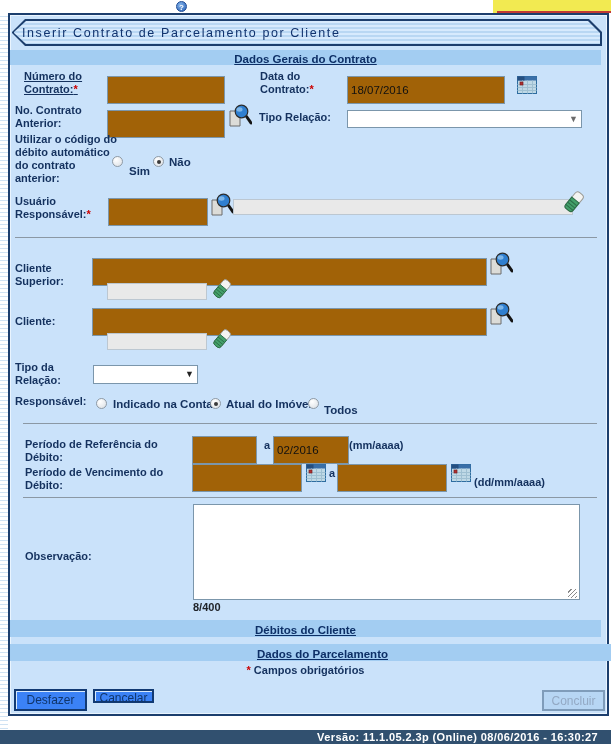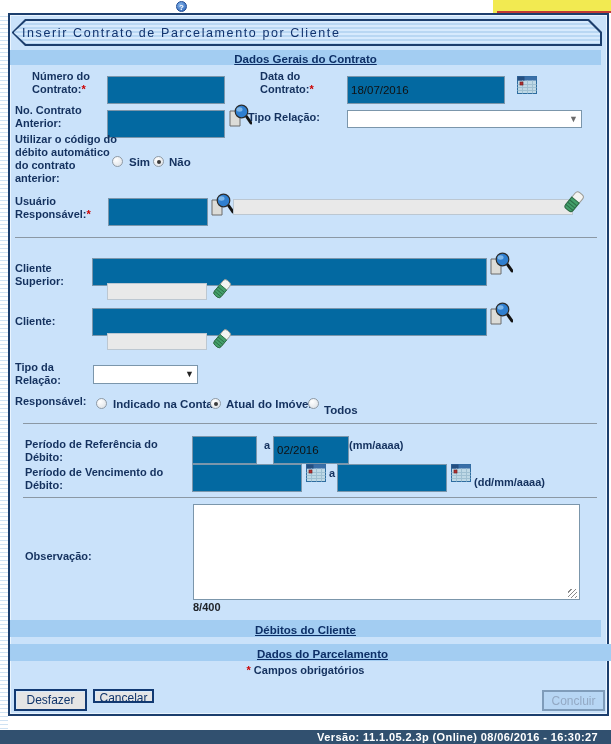--- a/index.html
+++ b/index.html
@@ -28,33 +28,33 @@
     background:#1c3e6d;padding:2px;
     clip-path:polygon(13px 0,577px 0,590px 13px,590px 27px,13px 27px,0 14px,0 13px);}
   .titlebox-in{width:100%;height:100%;box-sizing:border-box;
     background:repeating-linear-gradient(180deg,#d7eafd 0 2px,#b9d7f3 2px 4px);
     clip-path:polygon(12px 0,574px 0,586px 12px,586px 23px,12px 23px,0 12px,0 11px);}
   .titletext{left:22px;top:26px;font-size:12.5px;color:#11336e;letter-spacing:1.6px;white-space:nowrap;}
   .secbar{left:10px;width:591px;background:#a3cdf2;text-align:center;}
   .secbar a{color:#0d2f66;font-weight:bold;text-decoration:underline;font-size:11.5px;cursor:pointer;}
   .lbl{font-size:11px;font-weight:bold;color:#14315e;line-height:13px;}
   .req{color:#cc0000;font-weight:bold;}
-  .tin{position:absolute;box-sizing:border-box;border:1px solid #7b96ab;background:#0369a1;
+  .tin{position:absolute;box-sizing:border-box;border:1px solid #7b96ab;background:#a16207;
     font-family:"Liberation Sans",sans-serif;font-size:11.5px;color:#111;padding:13px 3px;}
   .grayfield{position:absolute;box-sizing:border-box;border:1px solid #bcc7d1;background:#e9e9e9;}
   .selbox{position:absolute;box-sizing:border-box;border:1px solid #7b96ab;background:#ffffff;cursor:pointer;}
   .selbox .arrow{position:absolute;right:3px;top:3px;font-size:9px;color:#6b6b6b;}
   .divider{position:absolute;height:1px;background:#8b98a4;}
   .radio{position:absolute;width:11px;height:11px;border-radius:50%;box-sizing:border-box;
     border:1px solid #8f9aa5;background:radial-gradient(circle at 35% 30%,#ffffff,#d9dee3);cursor:pointer;}
   .radio.checked::after{content:"";position:absolute;left:2.5px;top:2.5px;width:4px;height:4px;
     border-radius:50%;background:#3a3a3a;}
   .radiolbl{position:absolute;font-size:11.5px;font-weight:bold;color:#14315e;}
   .hint{position:absolute;font-size:11px;font-weight:bold;color:#14315e;}
-  .btn{position:absolute;box-sizing:border-box;background:#e5e5e5;border:2px solid #123a73;
+  .btn{position:absolute;box-sizing:border-box;background:#3b82f6;border:2px solid #123a73;
     color:#10356b;font-family:"Liberation Sans",sans-serif;font-size:12px;padding:0;
     box-shadow:inset 1px 1px 0 #d8eafc;cursor:pointer;}
   .btn.disabled{background:#b7d6f4;border:2px solid #7f9cba;color:#93a9c4;box-shadow:none;cursor:default;}
   .charcount{position:absolute;font-size:11px;font-weight:bold;color:#20242a;}
   .footnote{position:absolute;left:0;top:664px;width:611px;text-align:center;
     font-size:11px;font-weight:bold;color:#14315e;}
   .footer{left:0;top:730px;width:611px;height:14px;background:#31506f;
     color:#ffffff;font-size:11px;font-weight:bold;text-align:right;
     line-height:14px;padding-right:13px;box-sizing:border-box;letter-spacing:0.4px;}
   textarea.obs{position:absolute;left:193px;top:504px;width:387px;height:96px;box-sizing:border-box;
@@ -111,51 +111,51 @@
 
 <div class="abs titlebox">
     <div class="titlebox-in"></div>
   </div>
 <div class="abs titletext">Inserir Contrato de Parcelamento por Cliente</div>
 
 <div class="abs secbar" style="top:50px;height:15px;line-height:15px;">
   <a>Dados Gerais do Contrato</a>
 </div>
 
-<div class="abs lbl" style="left:32px;top:70px;width:92px;">
+<div class="abs lbl" style="left:24px;top:70px;width:92px;text-decoration:underline;">
   <span>Número do Contrato:</span><span class="req">*</span>
 </div>
 <input class="tin" style="left: 107px; top: 76px; width: 118px; height: 18px;" value="">
 <div class="abs lbl" style="left:260px;top:70px;width:70px;">
   <span>Data do Contrato:</span><span class="req">*</span>
 </div>
 <input class="tin" style="left: 347px; top: 76px; width: 158px; height: 18px;" value="18/07/2016">
 <svg class="icon" style="left:517px;top:76px;" width="20" height="18">
     <use href="#svg-calendar"></use>
   </svg>
 
 <div class="abs lbl" style="left:15px;top:104px;width:92px;">
   <span>No. Contrato Anterior:</span>
 </div>
 <input class="tin" style="left: 107px; top: 110px; width: 118px; height: 18px;" value="">
 <svg class="icon" style="left:228px;top:103px;" width="24" height="25" viewBox="0 0 24 25">
     <use href="#svg-magnifier"></use>
   </svg>
-<div class="abs lbl" style="left:248px;top:111px;width:90px;">
+<div class="abs lbl" style="left:259px;top:111px;width:90px;">
   <span>Tipo Relação:</span>
 </div>
 <div class="selbox" style="left:347px;top:110px;width:235px;height:18px;">
   <span class="arrow">▼</span>
 </div>
 
 <div class="abs lbl" style="left:15px;top:133px;width:108px;">
   <span>Utilizar o código do débito automático do contrato anterior:</span>
 </div>
 <span class="radio" style="left:112px;top:156px;"></span>
-<span class="radiolbl" style="left:129px;top:156px;">Sim</span>
+<span class="radiolbl" style="left:129px;top:165px;">Sim</span>
 <span class="radio checked" style="left:153px;top:156px;"></span>
 <span class="radiolbl" style="left:169px;top:156px;">Não</span>
 
 <div class="abs lbl" style="left:15px;top:195px;width:90px;">
   <span>Usuário Responsável:</span><span class="req">*</span>
 </div>
 <input class="tin" style="left: 108px; top: 198px; width: 100px; height: 18px;" value="">
 <svg class="icon" style="left:210px;top:192px;" width="24" height="25" viewBox="0 0 24 25">
     <use href="#svg-magnifier"></use>
   </svg>

